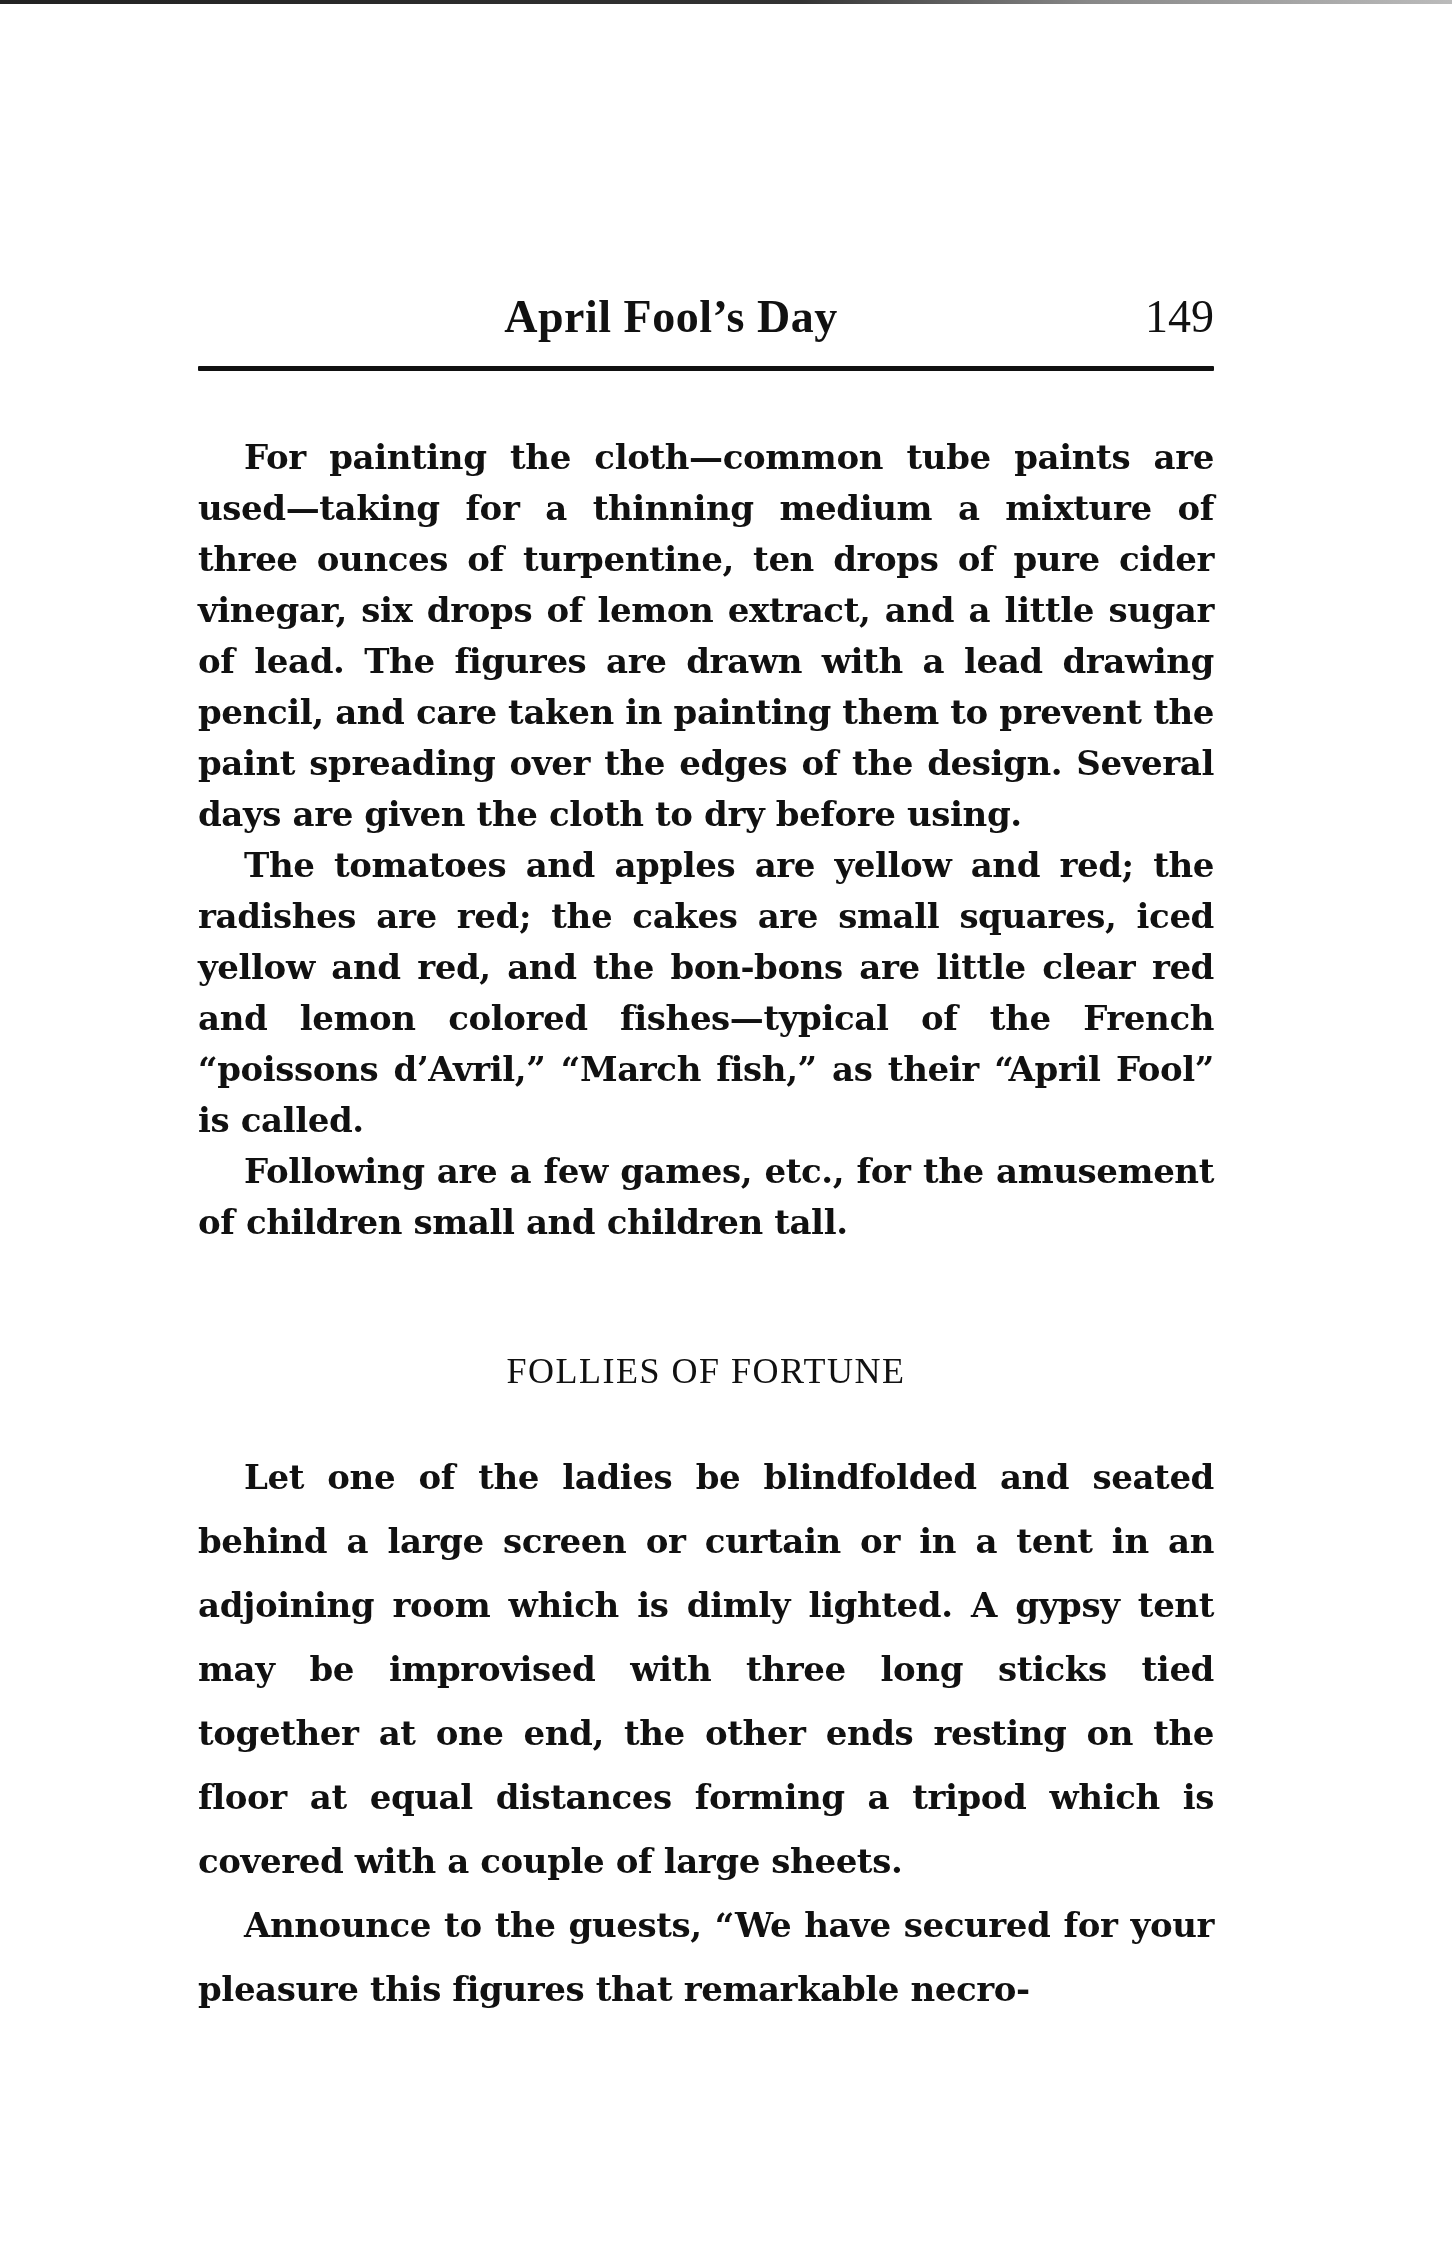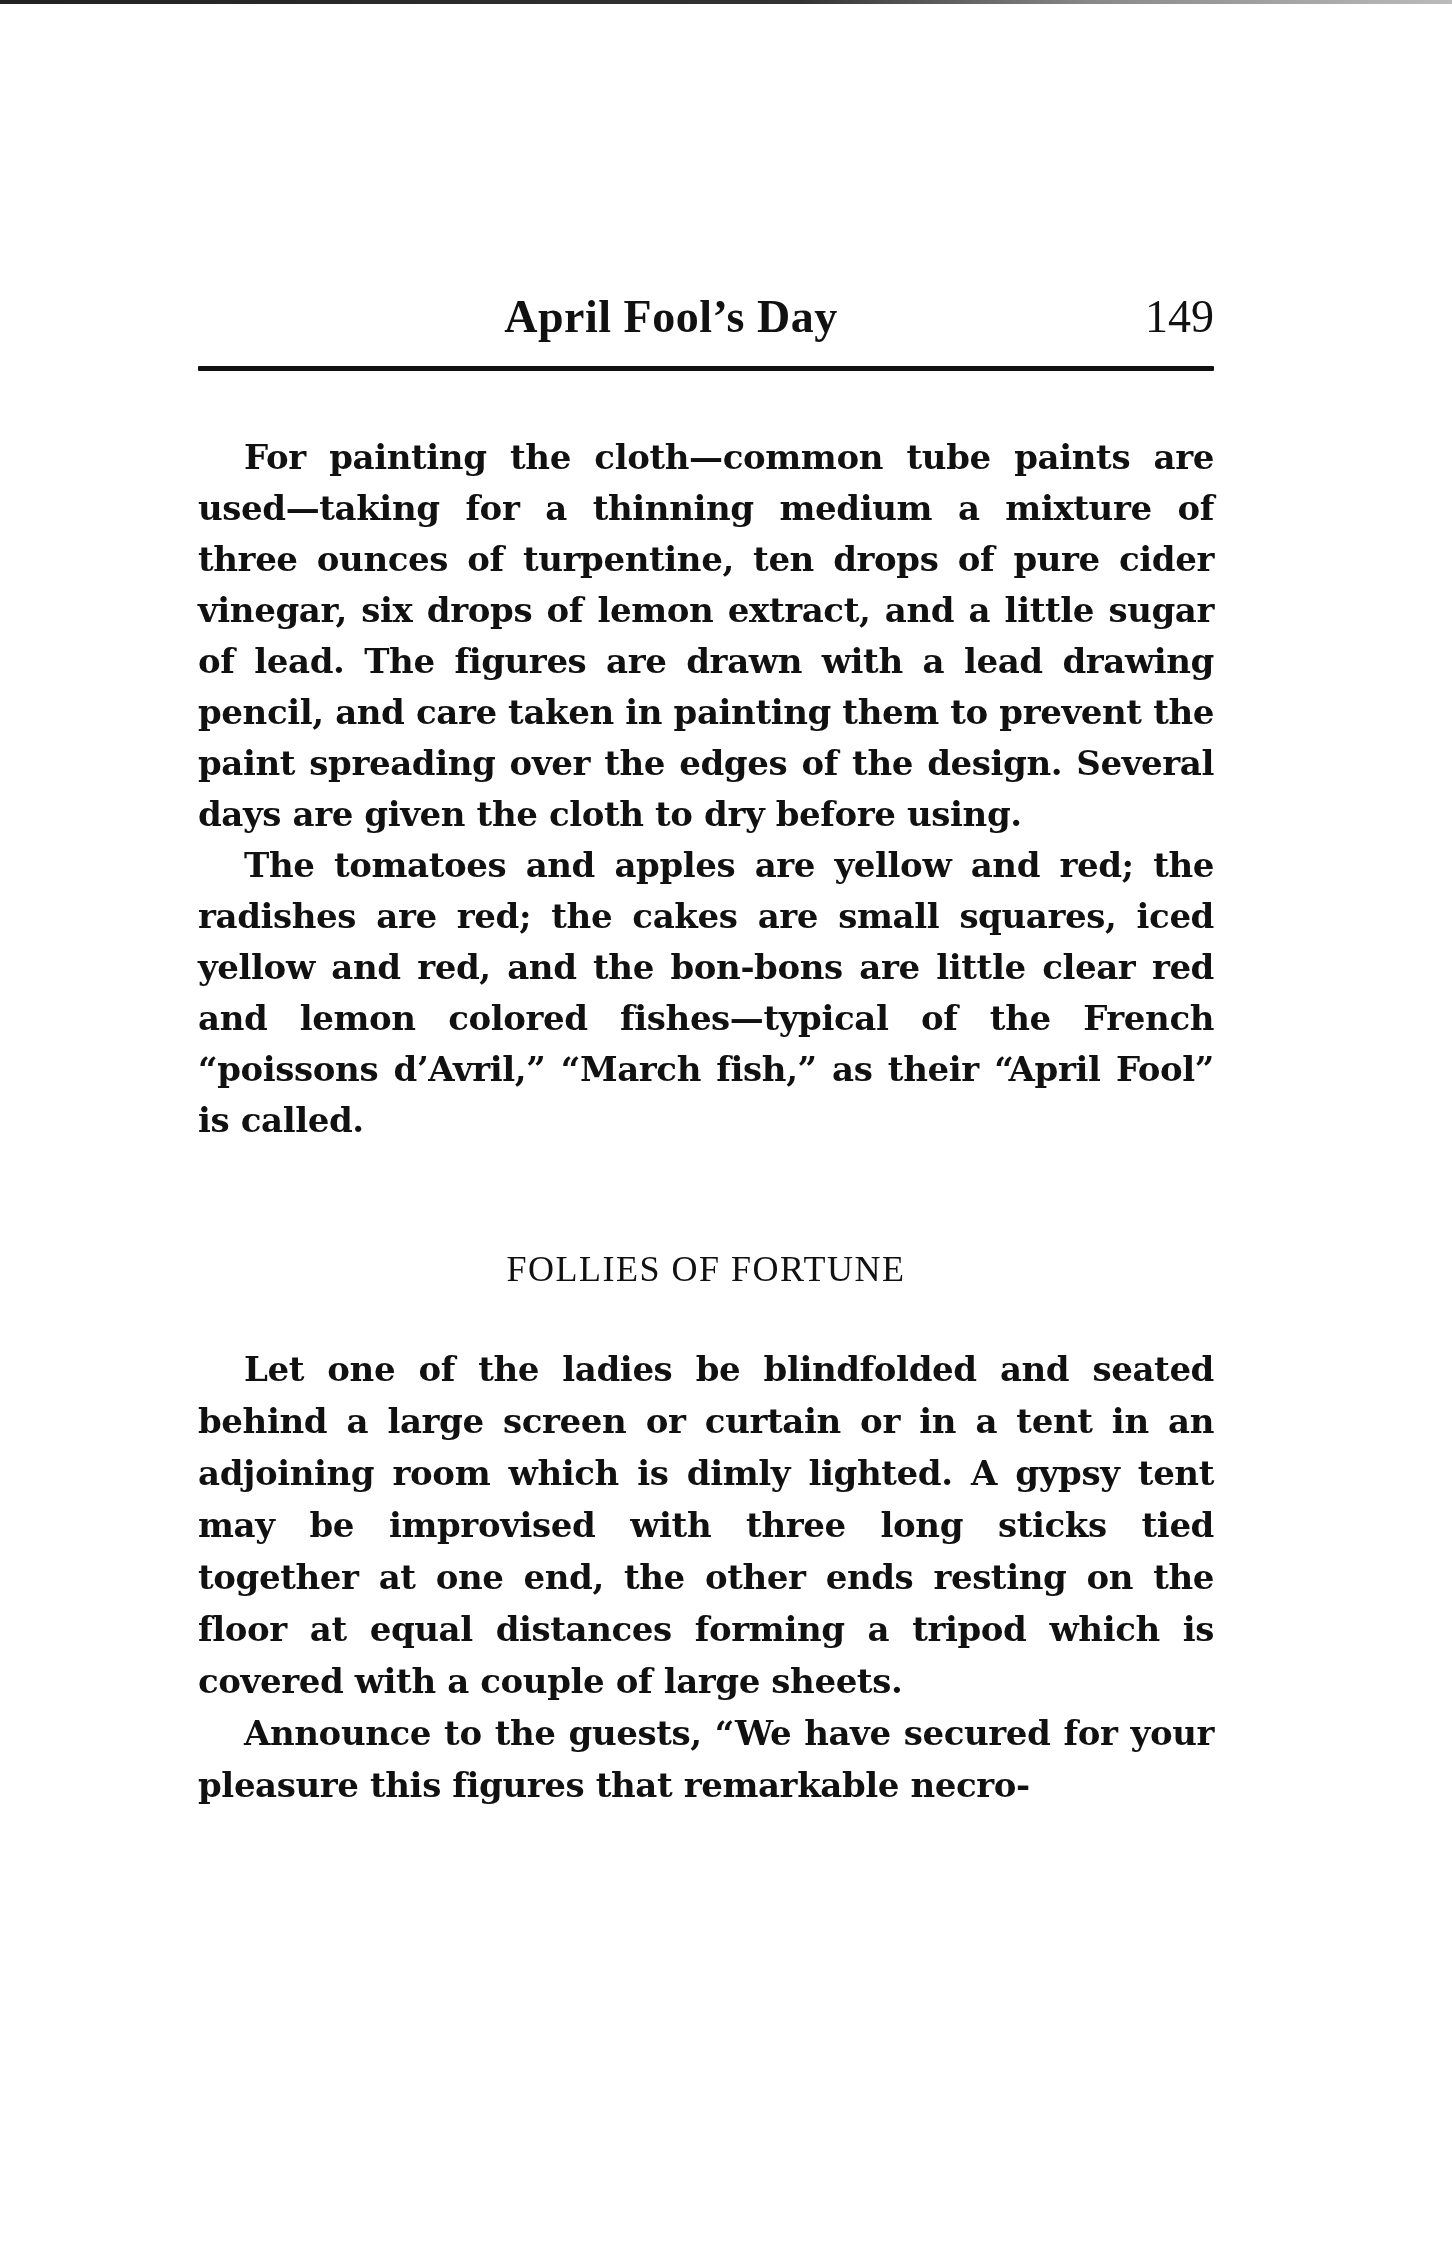--- a/index.html
+++ b/index.html
@@ -80,40 +80,41 @@
   }
   .section-heading {
     text-align: center;
     margin: 98px 0 48px 0;
     font-family: "Liberation Serif", "DejaVu Serif", serif;
     font-size: 36px;
     font-weight: normal;
     letter-spacing: 1.5px;
   }
   .section2 p {
-    line-height: 52px;
+    line-height: 64px;
   }
 </style>
 </head>
 <body>
 
 <div class="scan-edge"></div>
 
 <div class="page">
 
   <div class="running-head">
     <div class="running-title">April Fool’s Day</div>
     <div class="page-number">149</div>
     <div class="head-rule"></div>
   </div>
 
   <div class="body-text">
     <div class="section1">
       <p class="indent">For painting the cloth—common tube paints are used—taking for a thinning medium a mixture of three ounces of turpentine, ten drops of pure cider vinegar, six drops of lemon extract, and a little sugar of lead.  The figures are drawn with a lead drawing pencil, and care taken in painting them to prevent the paint spreading over the edges of the design. Several days are given the cloth to dry before using.</p>
       <p class="indent">The tomatoes and apples are yellow and red; the radishes are red; the cakes are small squares, iced yellow and red, and the bon-bons are little clear red and lemon colored fishes—typical of the French “poissons d’Avril,” “March fish,” as their “April Fool” is called.</p>
+      <p class="indent">Following are a few games, etc., for the amuse­ment of children small and children tall.</p>
     </div>
 
     <div class="section-heading">FOLLIES OF FORTUNE</div>
 
     <div class="section2">
       <p class="indent">Let one of the ladies be blindfolded and seated behind a large screen or curtain or in a tent in an adjoining room which is dimly lighted.  A gypsy tent may be improvised with three long sticks tied together at one end, the other ends resting on the floor at equal distances forming a tripod which is covered with a couple of large sheets.</p>
       <p class="indent">Announce to the guests, “We have secured for your pleasure this figures that remarkable necro-</p>
     </div>
   </div>
 

